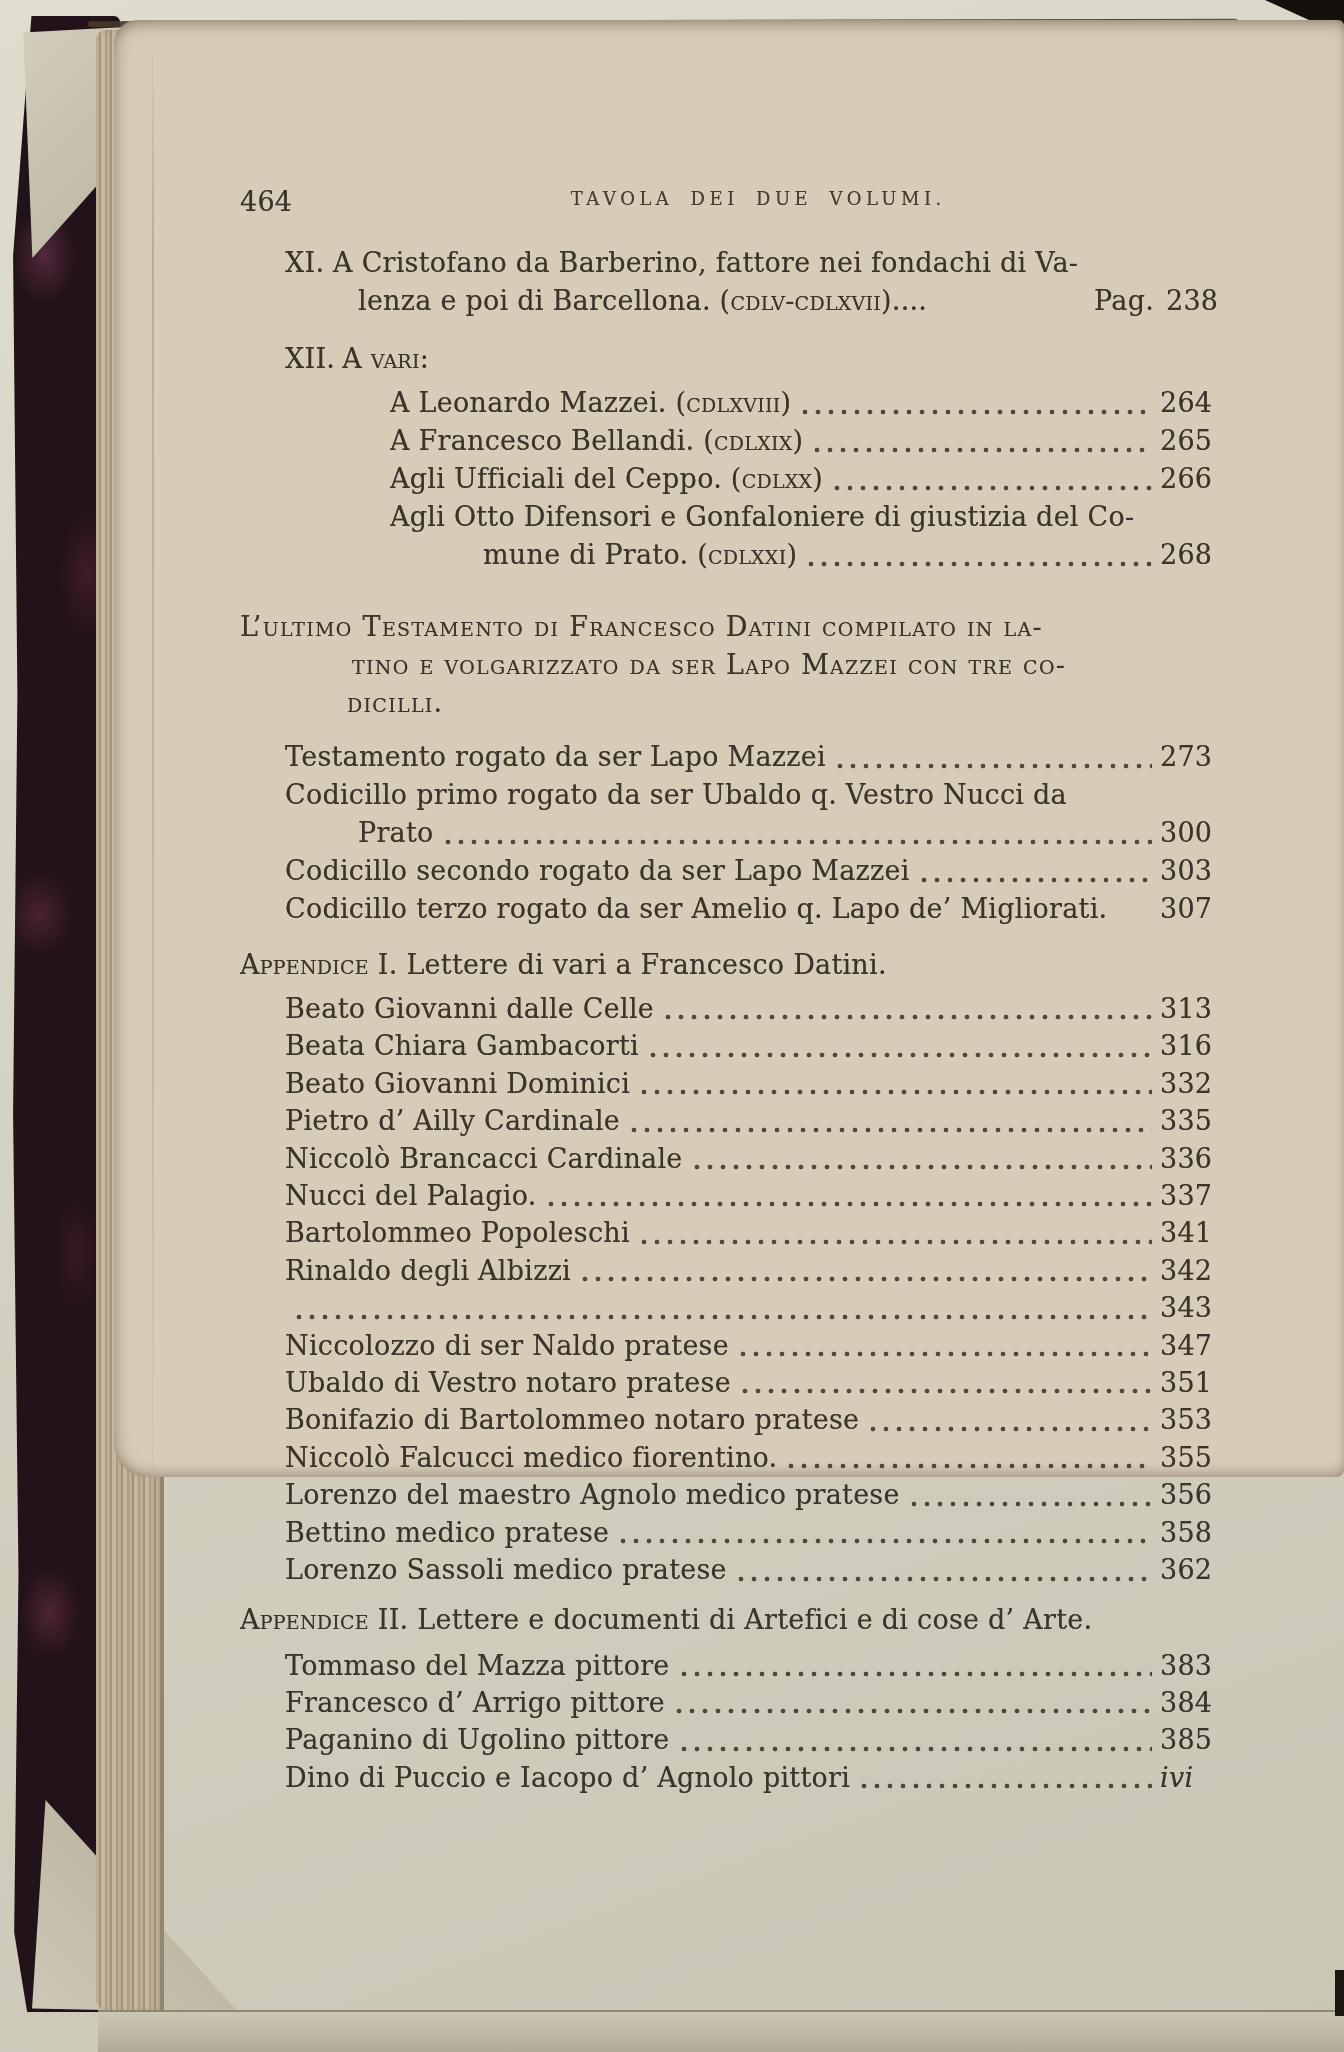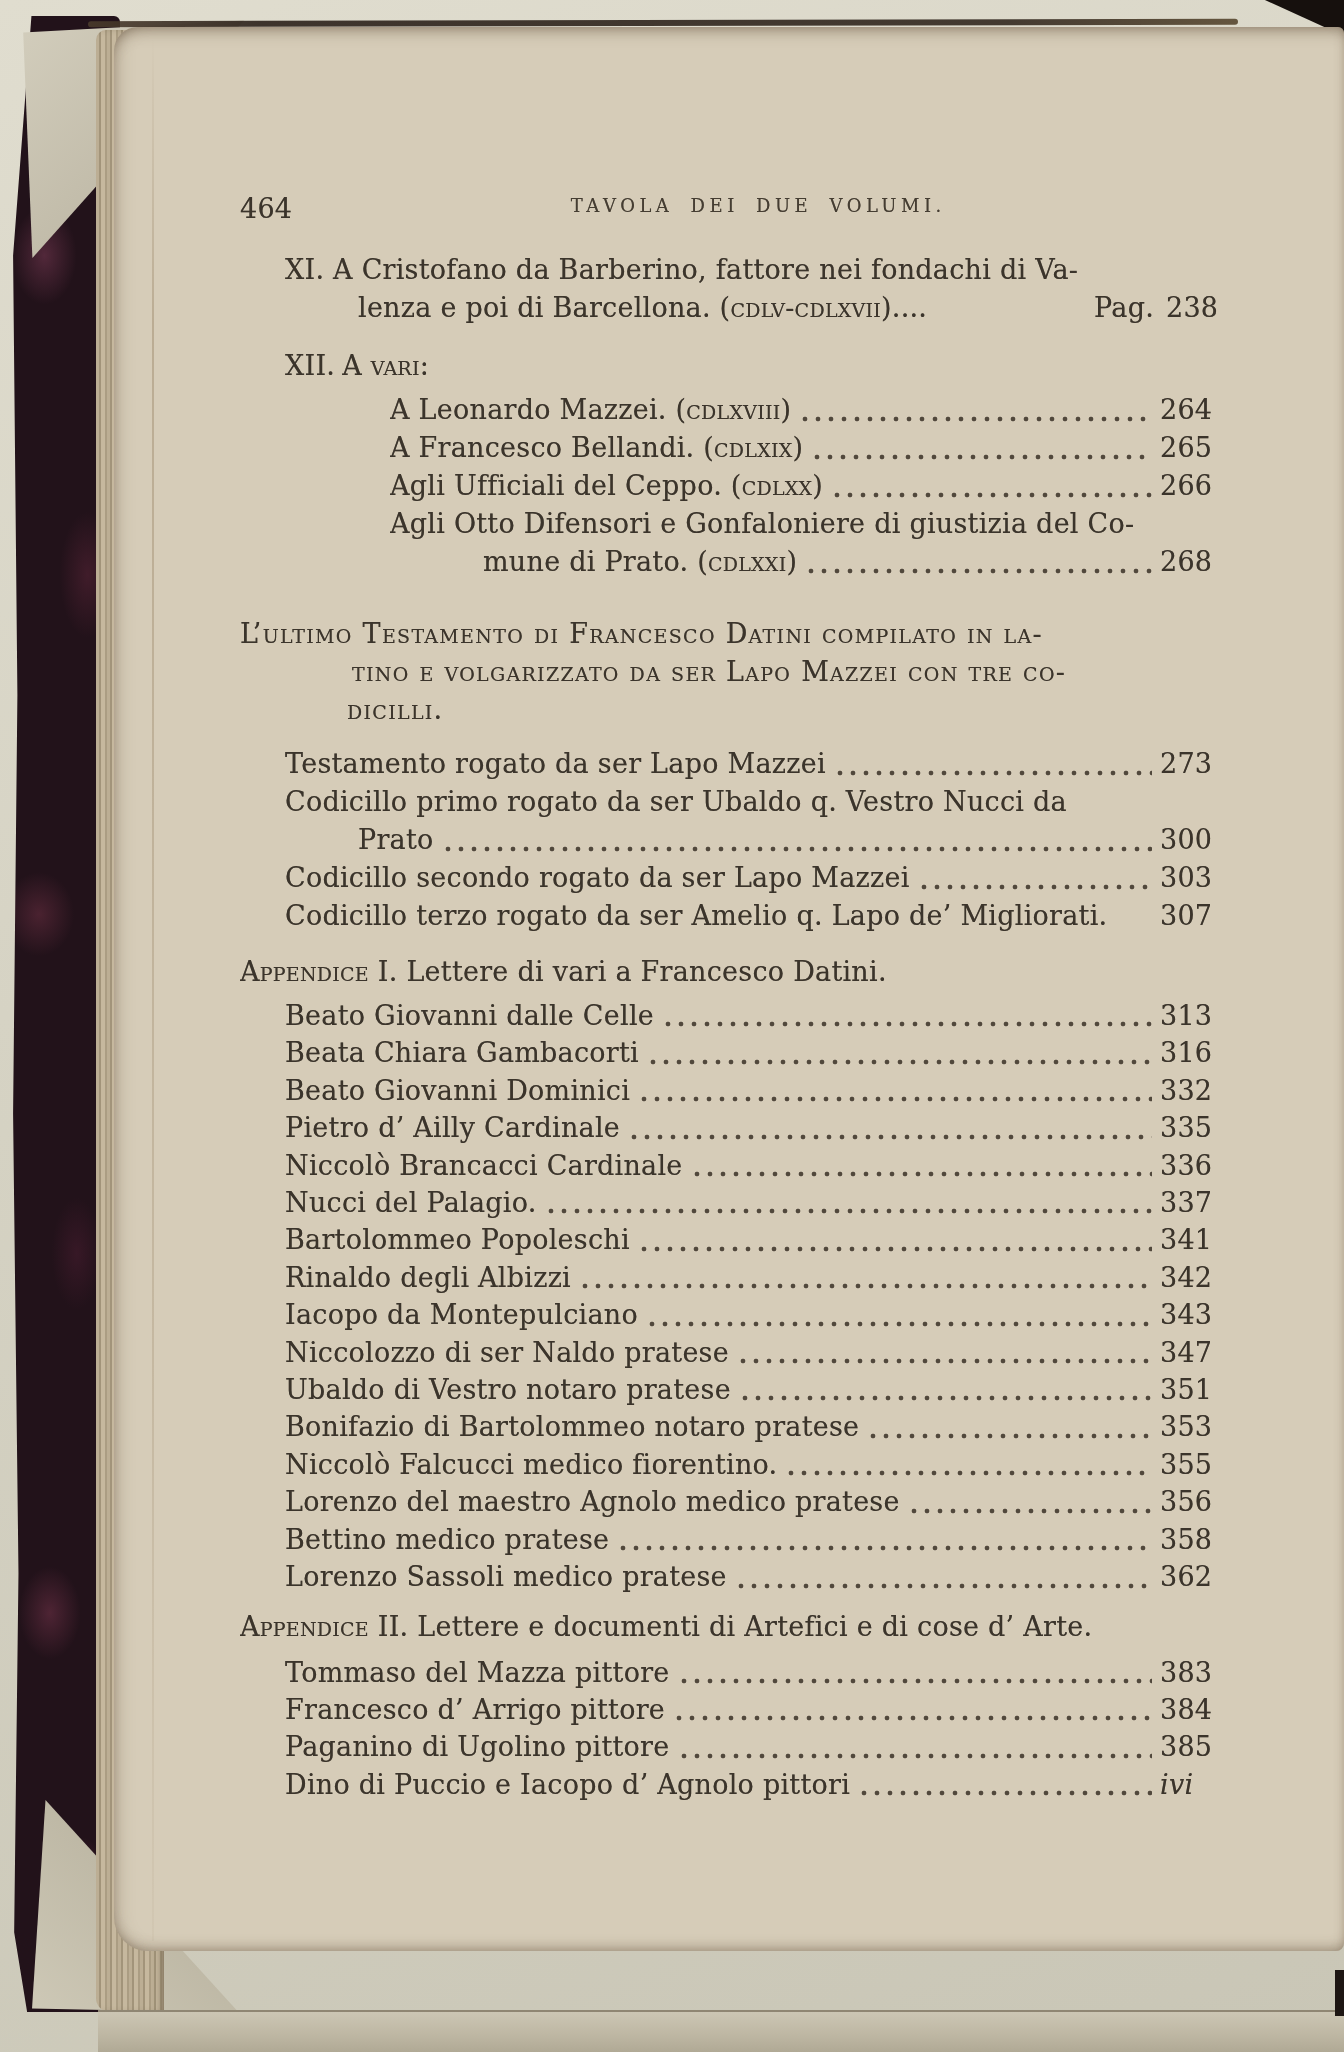--- a/index.html
+++ b/index.html
@@ -50,21 +50,21 @@
   }
   .notch-br{
     position:absolute;right:0;bottom:36px;width:9px;height:46px;background:#1d1613;
   }
   .bottom-band{
     position:absolute;left:98px;right:0;bottom:0;height:40px;
     background:linear-gradient(180deg,#ccc6b4 0%,#bdb6a2 60%,#b0a995 100%);
     border-top:2px solid #8f8673;
   }
   .page{
-    position:absolute;left:114px;top:27px;right:0;height:1924px;
+    position:absolute;left:114px;top:20px;right:0;height:1457px;
     background:
       radial-gradient(ellipse 520px 300px at 86% 3%,rgba(158,132,92,.20),rgba(158,132,92,0) 70%),
       radial-gradient(ellipse 420px 520px at 101% 97%,rgba(148,122,82,.22),rgba(148,122,82,0) 70%),
       radial-gradient(ellipse 320px 220px at 18% 8%,rgba(166,138,98,.12),rgba(166,138,98,0) 70%),
       radial-gradient(ellipse 200px 120px at 40% 30%,rgba(170,145,100,.08),rgba(170,145,100,0) 70%),
       linear-gradient(90deg,#c6ba a3 0,#c6ba9f 0,#d2c7b1 45px,#d8ceba 120px,#dad1bf 55%,#d6ccb7 85%,#cfc5af 100%);
     background-color:#d6ccb8;
     border-radius:24px 6px 8px 34px;
     box-shadow:
       inset 0 14px 16px -12px rgba(80,60,40,.5),
@@ -244,21 +244,20 @@
       <span>Bartolommeo Popoleschi</span>
       <span class="leader"></span>
       <span class="pref">341</span>
     </div>
     <div class="row ind-1 tight">
       <span>Rinaldo degli Albizzi</span>
       <span class="leader"></span>
       <span class="pref">342</span>
     </div>
     <div class="row ind-1 tight">
-      <span>Iacopo da Montepulciano</span>
       <span class="leader"></span>
       <span class="pref">343</span>
     </div>
     <div class="row ind-1 tight">
       <span>Niccolozzo di ser Naldo pratese</span>
       <span class="leader"></span>
       <span class="pref">347</span>
     </div>
     <div class="row ind-1 tight">
       <span>Ubaldo di Vestro notaro pratese</span>

